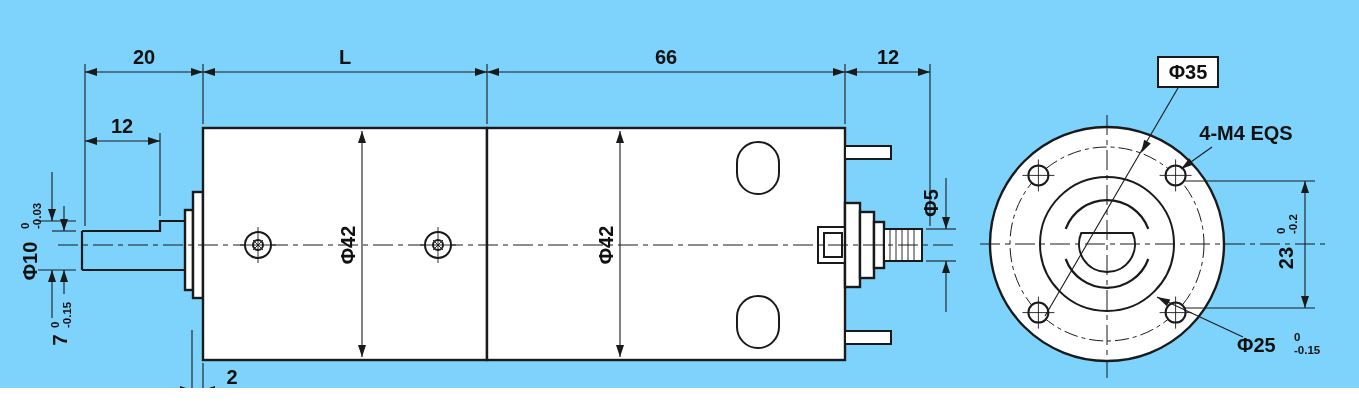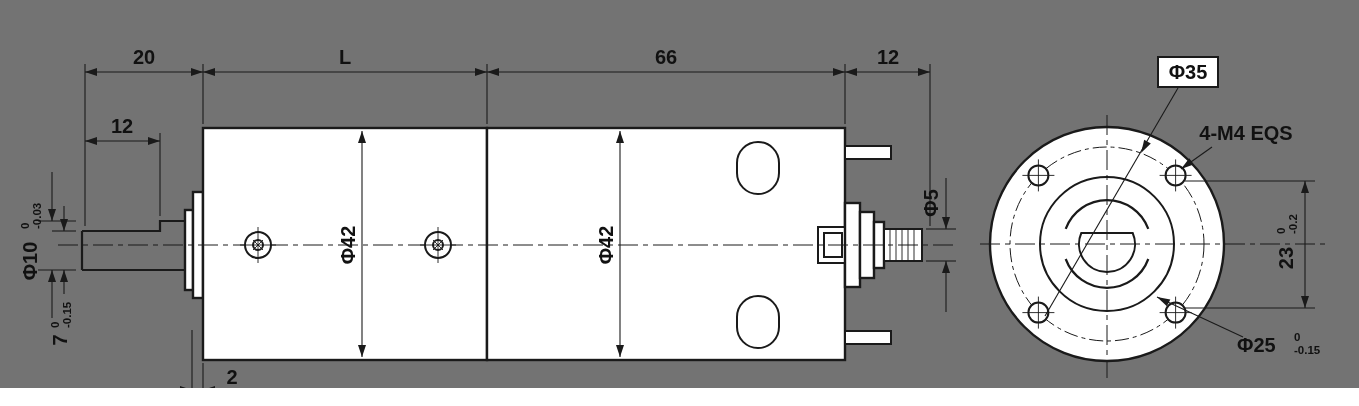--- a/index.html
+++ b/index.html
@@ -1,16 +1,16 @@
 <!DOCTYPE html>
 <html><head>
 <meta charset="utf-8">
 <style>
   html,body{margin:0;padding:0;background:#ffffff;}
-  .canvas{width:1359px;height:388px;position:relative;background:#737373;overflow:hidden;}
+  .canvas{width:1359px;height:388px;position:relative;background:#7dd3fc;overflow:hidden;}
   svg text{font-family:"Liberation Sans","DejaVu Sans",sans-serif;font-weight:bold;fill:#111;}
   .t-main{font-size:20px;}
   .t-tol{font-size:11.5px;}
   .outline{fill:none;stroke:#1a1a1a;stroke-width:2.2;}
   .outline-f{fill:#ffffff;stroke:#1a1a1a;stroke-width:2.4;}
   .detail{fill:#ffffff;stroke:#1a1a1a;stroke-width:2;}
   .dim{fill:none;stroke:#1a1a1a;stroke-width:1.1;}
   .cl{fill:none;stroke:#1a1a1a;stroke-width:1;stroke-dasharray:20 5 5 5;}
   .bc{fill:none;stroke:#1a1a1a;stroke-width:1;stroke-dasharray:14 4 4 4;}
   .tick{fill:none;stroke:#1a1a1a;stroke-width:0.9;}

